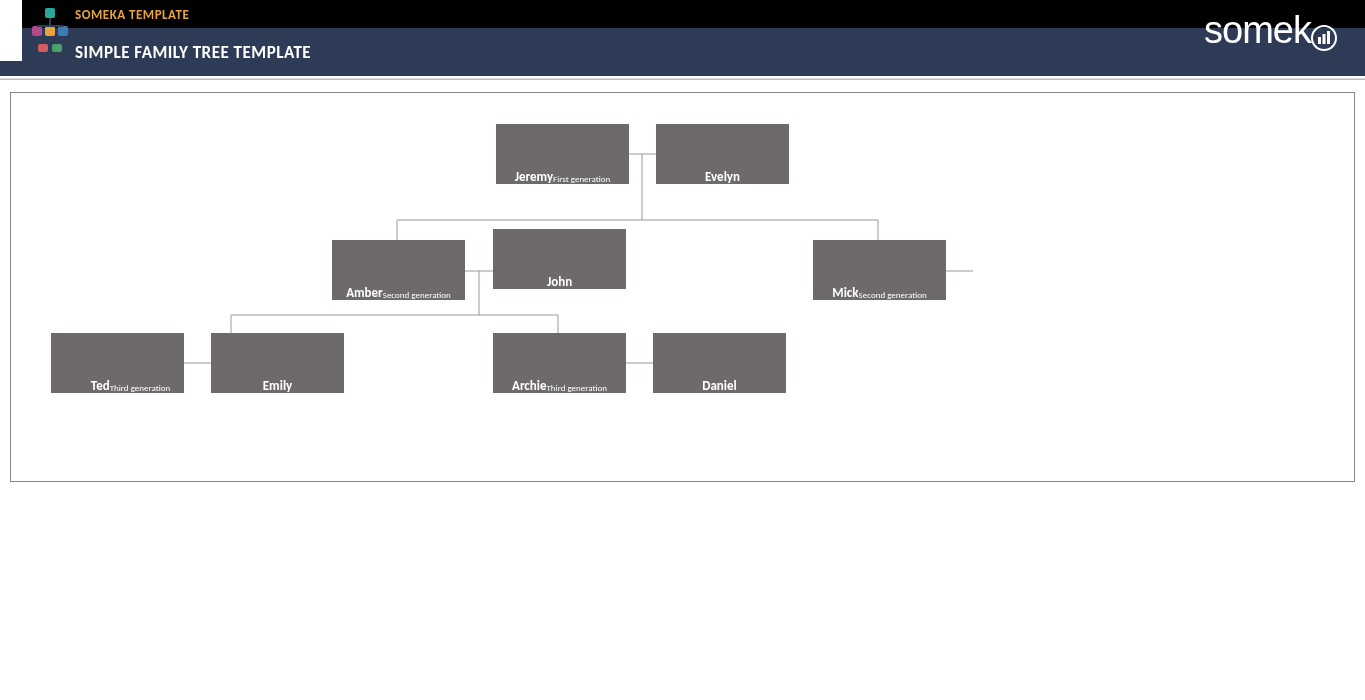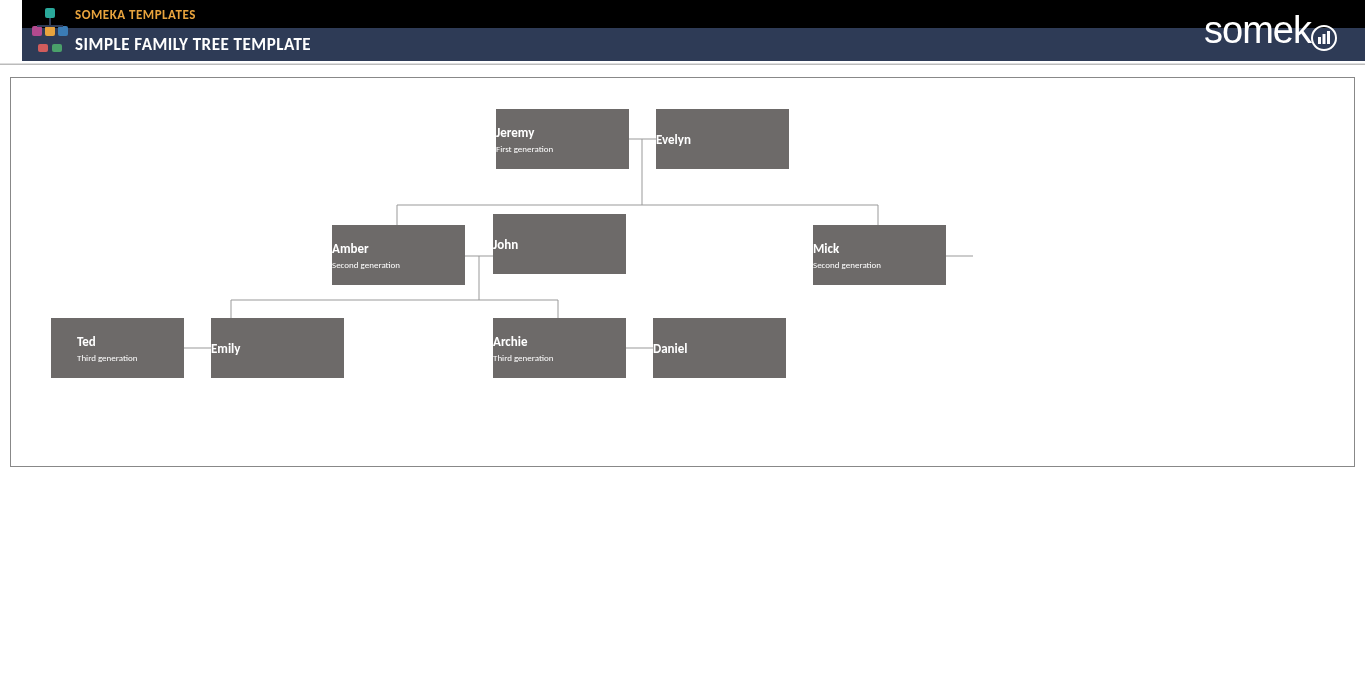--- a/index.html
+++ b/index.html
@@ -15,21 +15,21 @@
     position: relative;
   }
   .header-top .brand-text {
     color: #e8a33d;
     font-size: 13px;
     font-weight: bold;
     letter-spacing: 0.5px;
   }
   .header-bottom {
     background: #2e3b56;
-    height: 33px;
+    height: 48px;
     display: flex;
     align-items: center;
     padding-left: 75px;
     position: relative;
   }
   .header-bottom .title-text {
     color: #fff;
     font-size: 17px;
     font-weight: bold;
     letter-spacing: 0.5px;
@@ -88,22 +88,22 @@
   }
   
   
   .node {
     position: absolute;
     width: 133px;
     height: 60px;
     background: #6d6a69;
     color: #fff;
     display: flex;
-    flex-direction: column;
-    align-items: flex-start;
+    flex-direction: row;
+    align-items: flex-end;
     justify-content: center;
     text-align: center;
   }
   .node .name { font-size: 13px; font-weight: bold; }
   .node .sub  { font-size: 9px; margin-top: 3px; font-weight: normal; }
   
   
   .connectors {
     position: absolute;
     left: 0; top: 0;
@@ -129,21 +129,21 @@
     <rect x="10" y="38" width="10" height="8" rx="2" fill="#d05c5c"></rect>
     <rect x="24" y="38" width="10" height="8" rx="2" fill="#4aa06a"></rect>
     <line x1="22" y1="12" x2="22" y2="20" stroke="#2e3b56" stroke-width="2"></line>
     <line x1="9" y1="20" x2="35" y2="20" stroke="#2e3b56" stroke-width="2"></line>
     <line x1="22" y1="30" x2="22" y2="36" stroke="#2e3b56" stroke-width="2"></line>
     <line x1="15" y1="36" x2="29" y2="36" stroke="#2e3b56" stroke-width="2"></line>
   </svg>
 </div>
 
 <div class="header-top">
-  <span class="brand-text">SOMEKA TEMPLATES</span>
+  <span class="brand-text">SOMEKA TEMPLATE</span>
 </div>
 <div class="header-bottom">
   <span class="title-text">SIMPLE FAMILY TREE TEMPLATE</span>
 </div>
 
 <div class="someka-logo">
   <span class="someka-logo-text">
     <span>somek</span><span class="someka-logo-dot"><svg width="26" height="26" viewBox="0 0 26 26">
           <circle cx="13" cy="13" r="12" fill="none" stroke="#fff" stroke-width="2"></circle>
           <rect x="7" y="12" width="3" height="7" fill="#fff"></rect>

